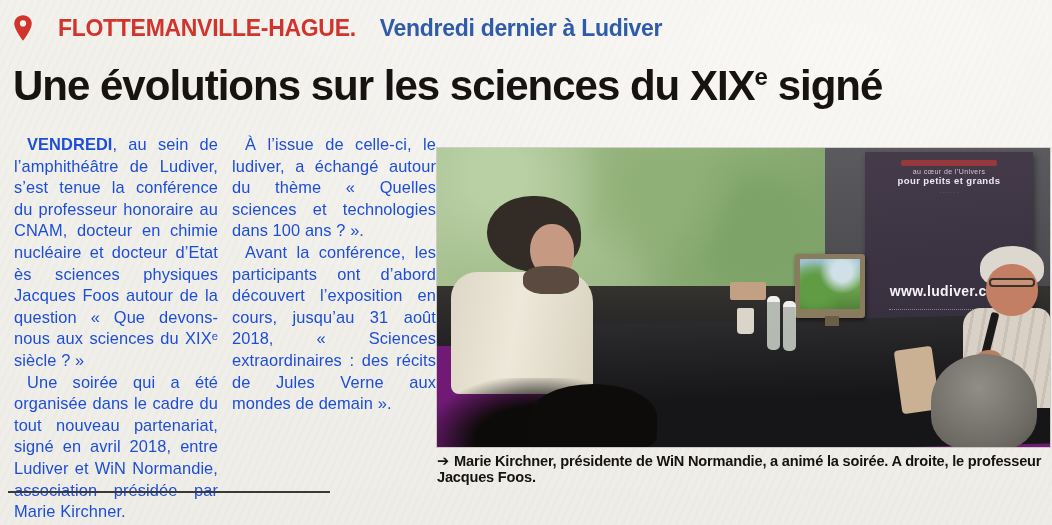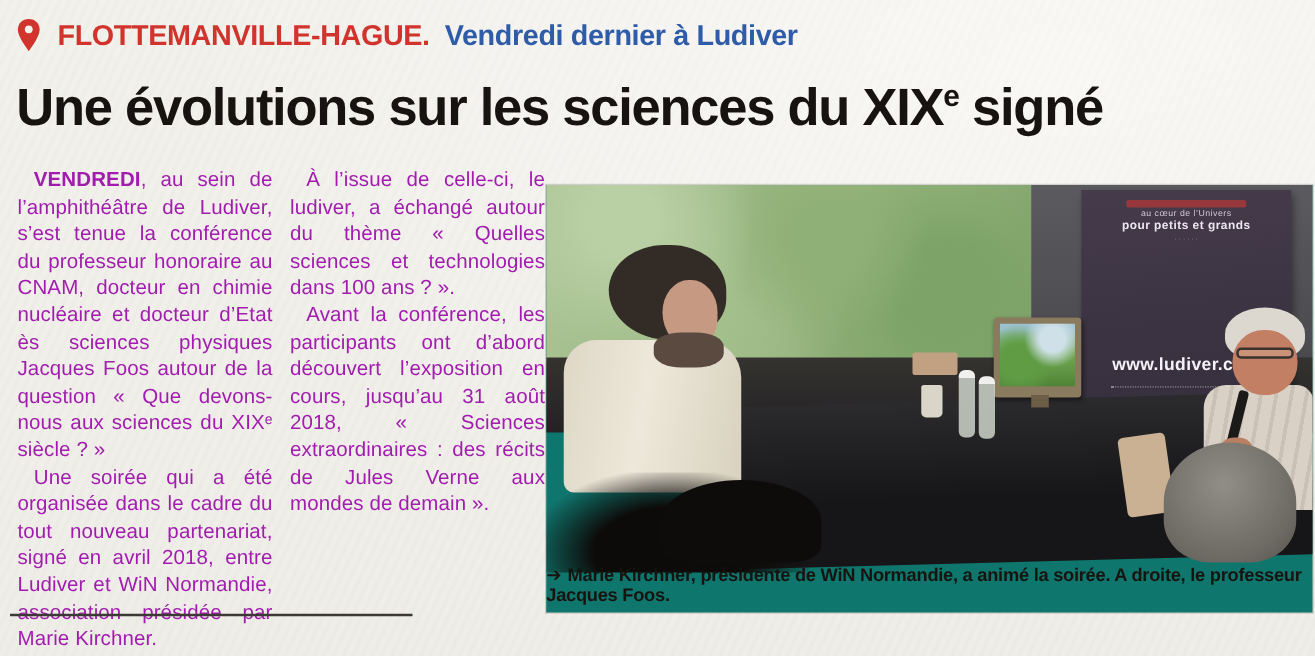--- a/index.html
+++ b/index.html
@@ -8,46 +8,46 @@
     position:relative;
     font-family:"Liberation Sans","DejaVu Sans",sans-serif;
     background:
       radial-gradient(ellipse at 80% 10%, rgba(255,255,255,.5), transparent 60%),
       repeating-linear-gradient(115deg, rgba(0,0,0,.012) 0 3px, transparent 3px 7px),
       linear-gradient(#f3f1ec,#efede7);
     color:#26221e;
   }
 
   
-  .kicker { position:absolute; left:12px; top:14px; display:flex; align-items:center; gap:12px; }
+  .kicker { position:absolute; left:12px; top:14px; display:flex; align-items:center; gap:24px; }
   .pin { width:22px; height:28px; }
   .kicker-loc { font-size:23px; font-weight:bold; color:#d0342c; letter-spacing:-0.3px; }
   .kicker-detail { font-size:23px; font-weight:bold; color:#2e5ca8; letter-spacing:-0.3px; }
 
   
   .headline {
     position:absolute; left:13px; top:62px; width:1030px;
     font-size:42px; font-weight:bold; color:#171310; letter-spacing:-1px;
   }
   .headline sup { font-size:24px; vertical-align:super; line-height:0; }
 
   
   .columns { position:absolute; left:14px; top:134px; width:422px; display:flex; gap:14px; }
   .col { width:204px; }
   .col p {
     font-size:16.4px; line-height:21.6px; text-align:justify;
-    color:#a21caf; letter-spacing:0.1px;
+    color:#1d4ed8; letter-spacing:0.1px;
   }
   .col p.ind { text-indent:13px; }
   .lead { font-weight:bold; }
 
   
   .photo {
-    position:absolute; left:437px; top:148px; width:613px; height:342px;
-    background:#0f766e; overflow:hidden; box-shadow:0 0 0 1px rgba(0,0,0,.15);
+    position:absolute; left:437px; top:148px; width:613px; height:299px;
+    background:#701a75; overflow:hidden; box-shadow:0 0 0 1px rgba(0,0,0,.15);
   }
   .photo * { position:absolute; }
   .screen-green {
     left:0; top:0; width:402px; height:142px;
     background:
       radial-gradient(circle at 15% 20%, #b9cfa4 0 8%, transparent 30%),
       radial-gradient(circle at 55% 30%, #8fb077 0 10%, transparent 35%),
       radial-gradient(circle at 80% 60%, #7da368 0 12%, transparent 40%),
       radial-gradient(circle at 30% 70%, #a3bf8c 0 10%, transparent 40%),
       radial-gradient(circle at 70% 15%, #9cba84 0 14%, transparent 45%),

